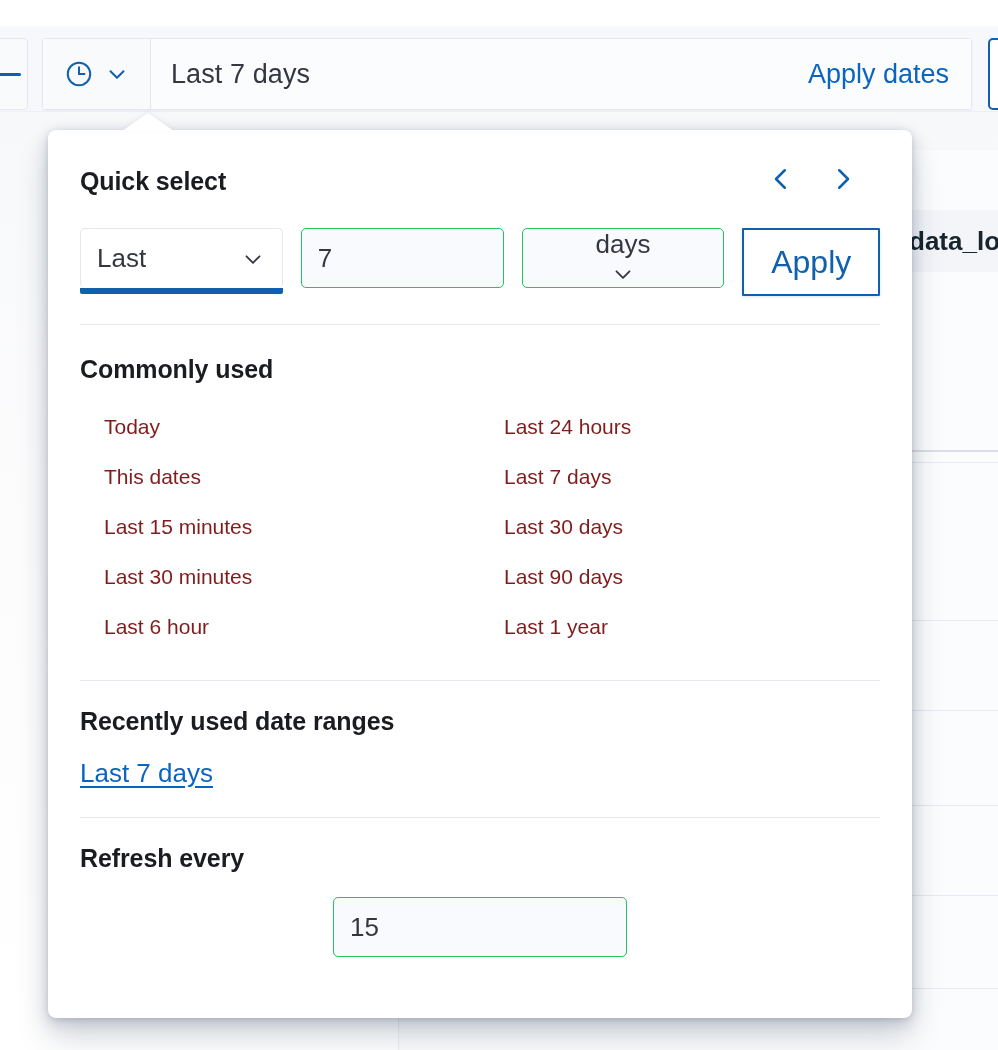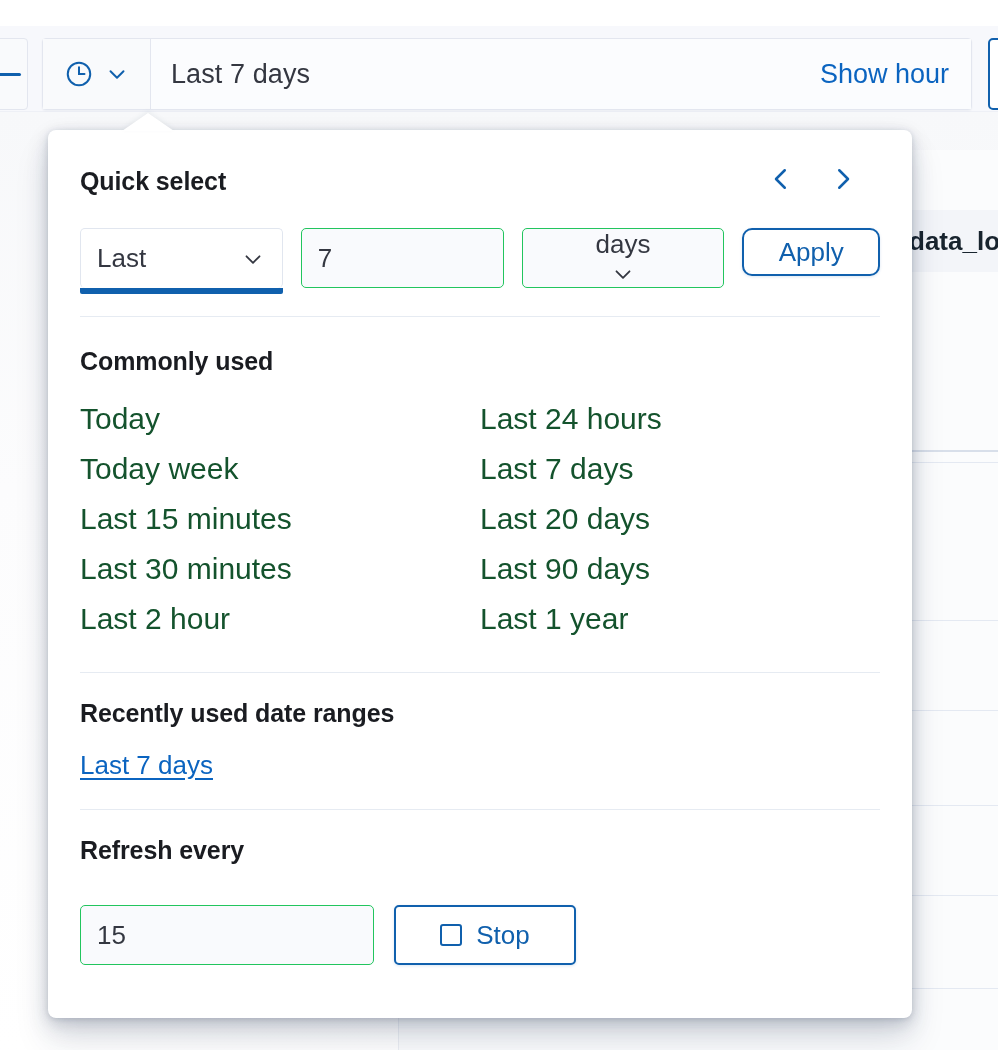--- a/index.html
+++ b/index.html
@@ -256,26 +256,26 @@
   }
   .f-last { width: 206px; }
   .f-count { width: 206px; }
   .f-unit { width: 206px; flex-direction: column; }
   .chev {
     color: #343741;
     display: flex;
     align-items: center;
   }
   .apply-btn {
-    width: 140px; height: 48px;
+    width: 140px; height: 68px;
     border: 2px solid #1060ad;
-    border-radius: 10px;
+    border-radius: 1px;
     background: #ffffff;
     color: #1060ad;
-    font-size: 26px;
+    font-size: 32px;
     display: flex;
     align-items: center;
     justify-content: center;
     cursor: pointer;
     box-shadow: 0 1px 3px rgba(16,96,173,0.15);
   }
 
   
   .divider {
     height: 1px;
@@ -286,46 +286,48 @@
   
   .commonly-wrap { margin-top: 30px; }
   .commonly-grid {
     display: grid;
     grid-template-columns: 1fr 1fr;
     column-gap: 0;
     row-gap: 0;
     margin-top: 18px;
   }
   .quick-link {
-    font-size: 30px;
-    color: #14532d;
+    font-size: 21px;
+    color: #7f1d1d;
     line-height: 50px;
     cursor: pointer;
     width: fit-content;
+    margin-left: 24px;
   }
 
   
   .recent-wrap { margin-top: 26px; }
   .recent-link {
     display: inline-block;
     margin-top: 22px;
     font-size: 26px;
     color: #0b64c0;
     text-decoration: underline;
     text-underline-offset: 4px;
     cursor: pointer;
   }
 
   
   .refresh-wrap { margin-top: 26px; }
   .refresh-row {
     display: flex;
     align-items: center;
     gap: 20px;
-    margin-top: 40px;
+    margin-top: 24px;
+    justify-content: center;
   }
   .f-refresh-count { width: 294px; }
   .f-refresh-unit  { width: 294px; }
   .stop-btn {
     width: 182px; height: 60px;
     border: 2px solid #1060ad;
     border-radius: 5px;
     background: #ffffff;
     color: #1060ad;
     font-size: 26px;
@@ -384,21 +386,21 @@
           <path d="M6 9.5l6 6 6-6"></path>
         </svg>
       </span>
     </div>
 
     <div class="dp-display">
       <span class="dp-display-text">Last 7 days</span>
     </div>
 
     <div class="dp-show-dates">
-      <span>Show hour</span>
+      <span>Apply dates</span>
     </div>
   </div>
 
   <div class="dp-update-btn">
     
   </div>
 
   <div class="popover">
     <div class="popover-arrow"></div>
 
@@ -455,30 +457,30 @@
 
       <div class="divider"></div>
 
       <div class="commonly-wrap">
         <div class="section-title">Commonly used</div>
 
         <div class="commonly-grid">
           <div class="quick-link">Today</div>
           <div class="quick-link">Last 24 hours</div>
 
-          <div class="quick-link">Today week</div>
+          <div class="quick-link">This dates</div>
           <div class="quick-link">Last 7 days</div>
 
           <div class="quick-link">Last 15 minutes</div>
-          <div class="quick-link">Last 20 days</div>
+          <div class="quick-link">Last 30 days</div>
 
           <div class="quick-link">Last 30 minutes</div>
           <div class="quick-link">Last 90 days</div>
 
-          <div class="quick-link">Last 2 hour</div>
+          <div class="quick-link">Last 6 hour</div>
           <div class="quick-link">Last 1 year</div>
         </div>
       </div>
 
       <div class="divider"></div>
 
       <div class="recent-wrap">
         <div class="section-title">Recently used date ranges</div>
         <div>
           <span class="recent-link">Last 7 days</span>
@@ -489,23 +491,19 @@
 
       <div class="refresh-wrap">
         <div class="section-title">Refresh every</div>
 
         <div class="refresh-row">
           <div class="field f-refresh-count">
             <span>15</span>
           </div>
 
 
-          <div class="stop-btn">
-            <span class="stop-square"></span>
-            <span>Stop</span>
-          </div>
         </div>
       </div>
 
     </div>
   </div>
 
 </div>
 
 </body></html>

